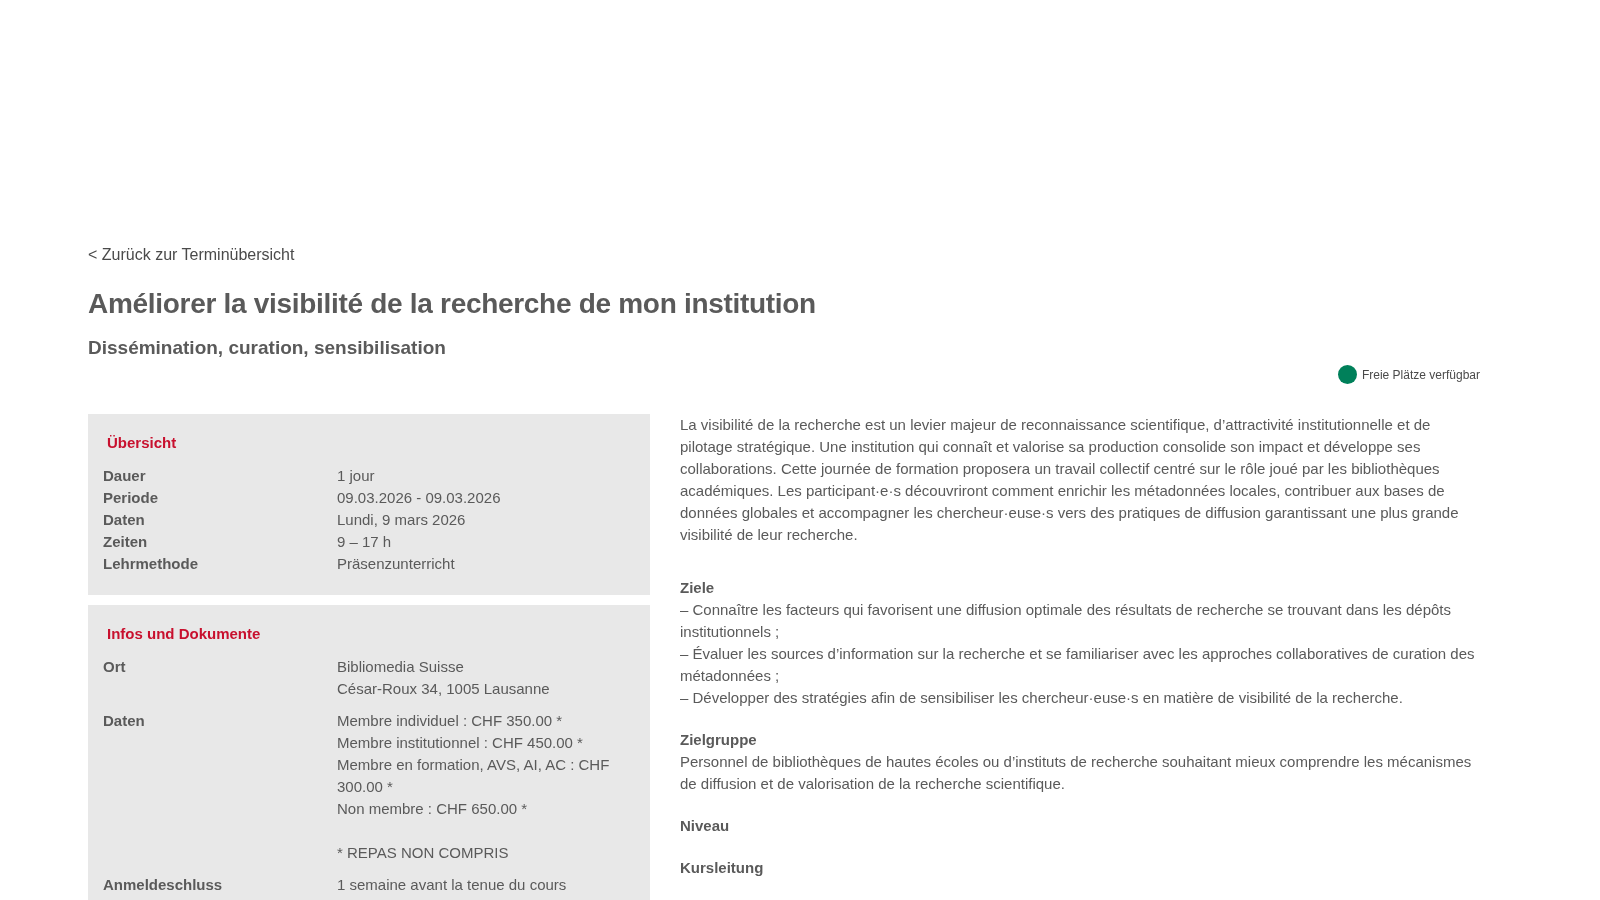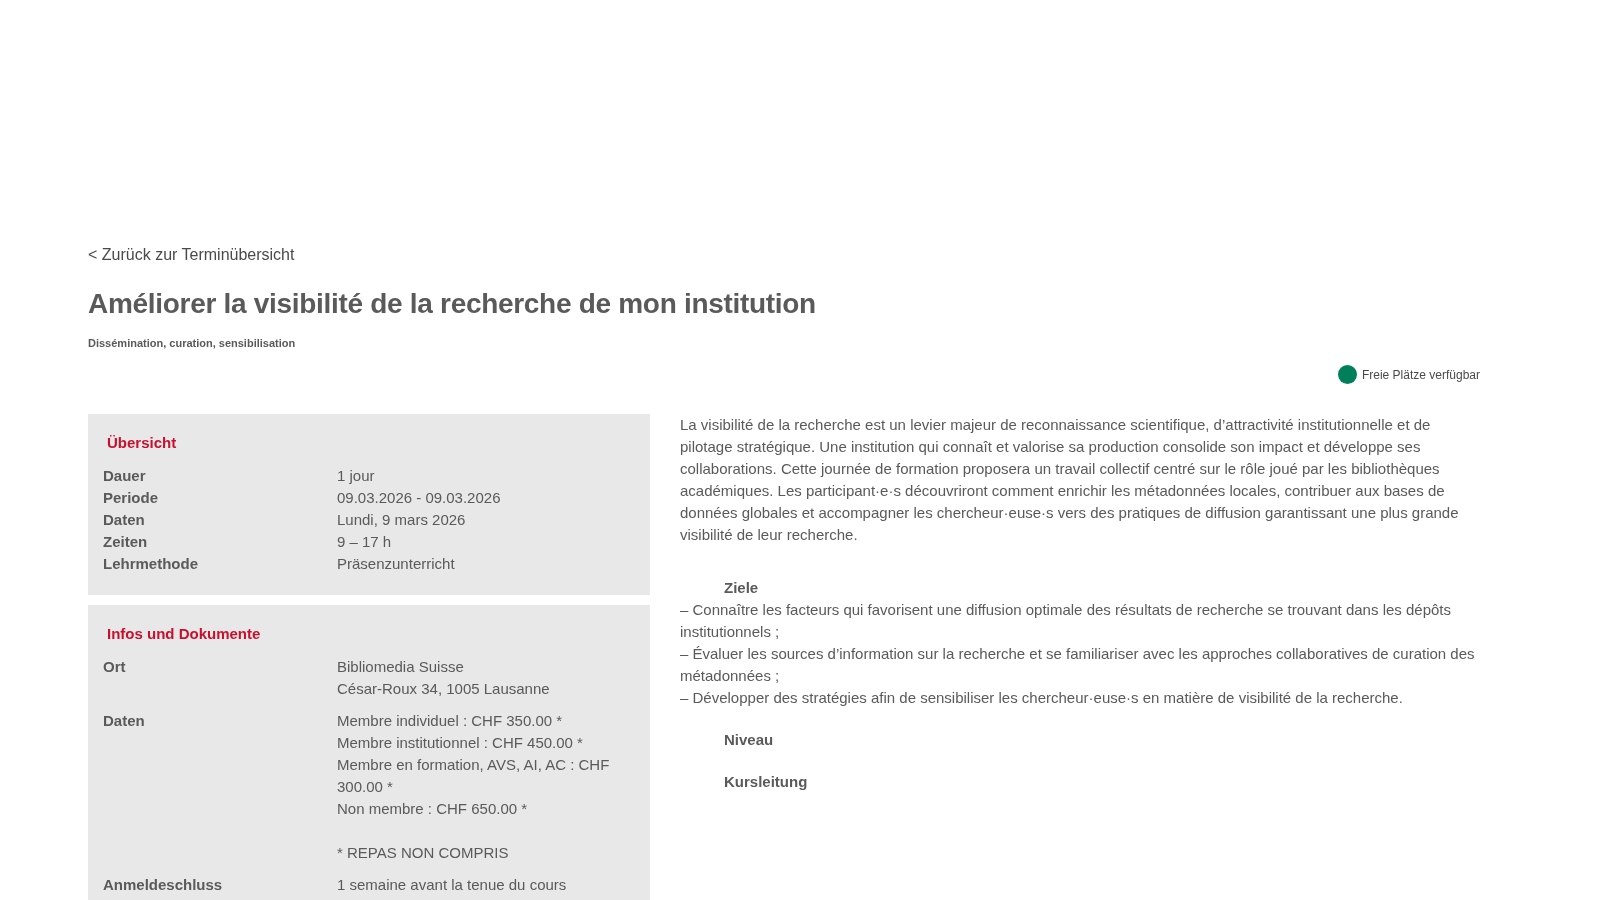--- a/index.html
+++ b/index.html
@@ -1,33 +1,33 @@
 <!DOCTYPE html>
 <html><head>
   <meta charset="utf-8">
   <style>
     html, body { margin:0; padding:0; background:#ffffff; }
     body { width:1600px; height:900px; overflow:hidden; position:relative;
       font-family:"Liberation Sans", "DejaVu Sans", sans-serif; color:#5a5a5a; }
     .back-link { position:absolute; left:88px; top:246px; font-size:16px; color:#4a4a4a; text-decoration:none; }
     .page-title { position:absolute; left:88px; top:288px; margin:0; font-size:28px; font-weight:bold; color:#5a5a5a; letter-spacing:-0.3px; }
-    .subtitle { position:absolute; left:88px; top:337px; margin:0; font-size:11px; font-weight:bold; color:#5a5a5a; }
+    .subtitle { position:absolute; left:88px; top:337px; margin:0; font-size:19px; font-weight:bold; color:#5a5a5a; }
     .availability { position:absolute; right:120px; top:365px; display:flex; align-items:center; gap:5px; font-size:12px; color:#4a4a4a; }
     .status-dot { width:19px; height:19px; border-radius:50%; display:inline-block; }
     .left-col { position:absolute; left:88px; top:414px; width:562px; }
     .panel { background:#e8e8e8; padding:20px 15px 20px 15px; margin-bottom:10px; }
     .panel-title { font-size:15px; font-weight:bold; color:#c8102e; margin:0 0 14px 4px; }
     .row { display:flex; font-size:15px; line-height:22px; }
     .row .k { width:234px; font-weight:bold; color:#5a5a5a; flex-shrink:0; }
     .row .v { flex:1; color:#5a5a5a; }
     .row.spaced { margin-bottom:10px; }
     .right-col { position:absolute; left:680px; top:414px; width:805px; font-size:15px; line-height:22px; color:#5a5a5a; }
     .right-col p { margin:0; }
     .section { margin-top:20px; }
-    .section-title { font-weight:bold;margin-left:44px; }
+    .section-title { font-weight:bold; }
     .gap { height:22px; }
   </style>
 </head>
 <body>
 
 <a href="#" class="back-link">&lt; Zurück zur Terminübersicht</a>
 
 <h1 class="page-title">Améliorer la visibilité de la recherche de mon institution</h1>
 <p class="subtitle">Dissémination, curation, sensibilisation</p>
 
@@ -91,20 +91,24 @@
 <div class="right-col">
   <p>La visibilité de la recherche est un levier majeur de reconnaissance scientifique, d’attractivité institutionnelle et de pilotage stratégique. Une institution qui connaît et valorise sa production consolide son impact et développe ses collaborations. Cette journée de formation proposera un travail collectif centré sur le rôle joué par les bibliothèques académiques. Les participant·e·s découvriront comment enrichir les métadonnées locales, contribuer aux bases de données globales et accompagner les chercheur·euse·s vers des pratiques de diffusion garantissant une plus grande visibilité de leur recherche.</p>
 
   <div class="section" style="margin-top:31px">
     <div class="section-title">Ziele</div>
     <div>– Connaître les facteurs qui favorisent une diffusion optimale des résultats de recherche se trouvant dans les dépôts institutionnels ;</div>
     <div>– Évaluer les sources d’information sur la recherche et se familiariser avec les approches collaboratives de curation des métadonnées ;</div>
     <div>– Développer des stratégies afin de sensibiliser les chercheur·euse·s en matière de visibilité de la recherche.</div>
   </div>
 
+  <div class="section">
+    <div class="section-title">Zielgruppe</div>
+    <div>Personnel de bibliothèques de hautes écoles ou d’instituts de recherche souhaitant mieux comprendre les mécanismes de diffusion et de valorisation de la recherche scientifique.</div>
+  </div>
 
   <div class="section">
     <div class="section-title">Niveau</div>
   </div>
 
   <div class="section">
     <div class="section-title">Kursleitung</div>
   </div>
 </div>
 

